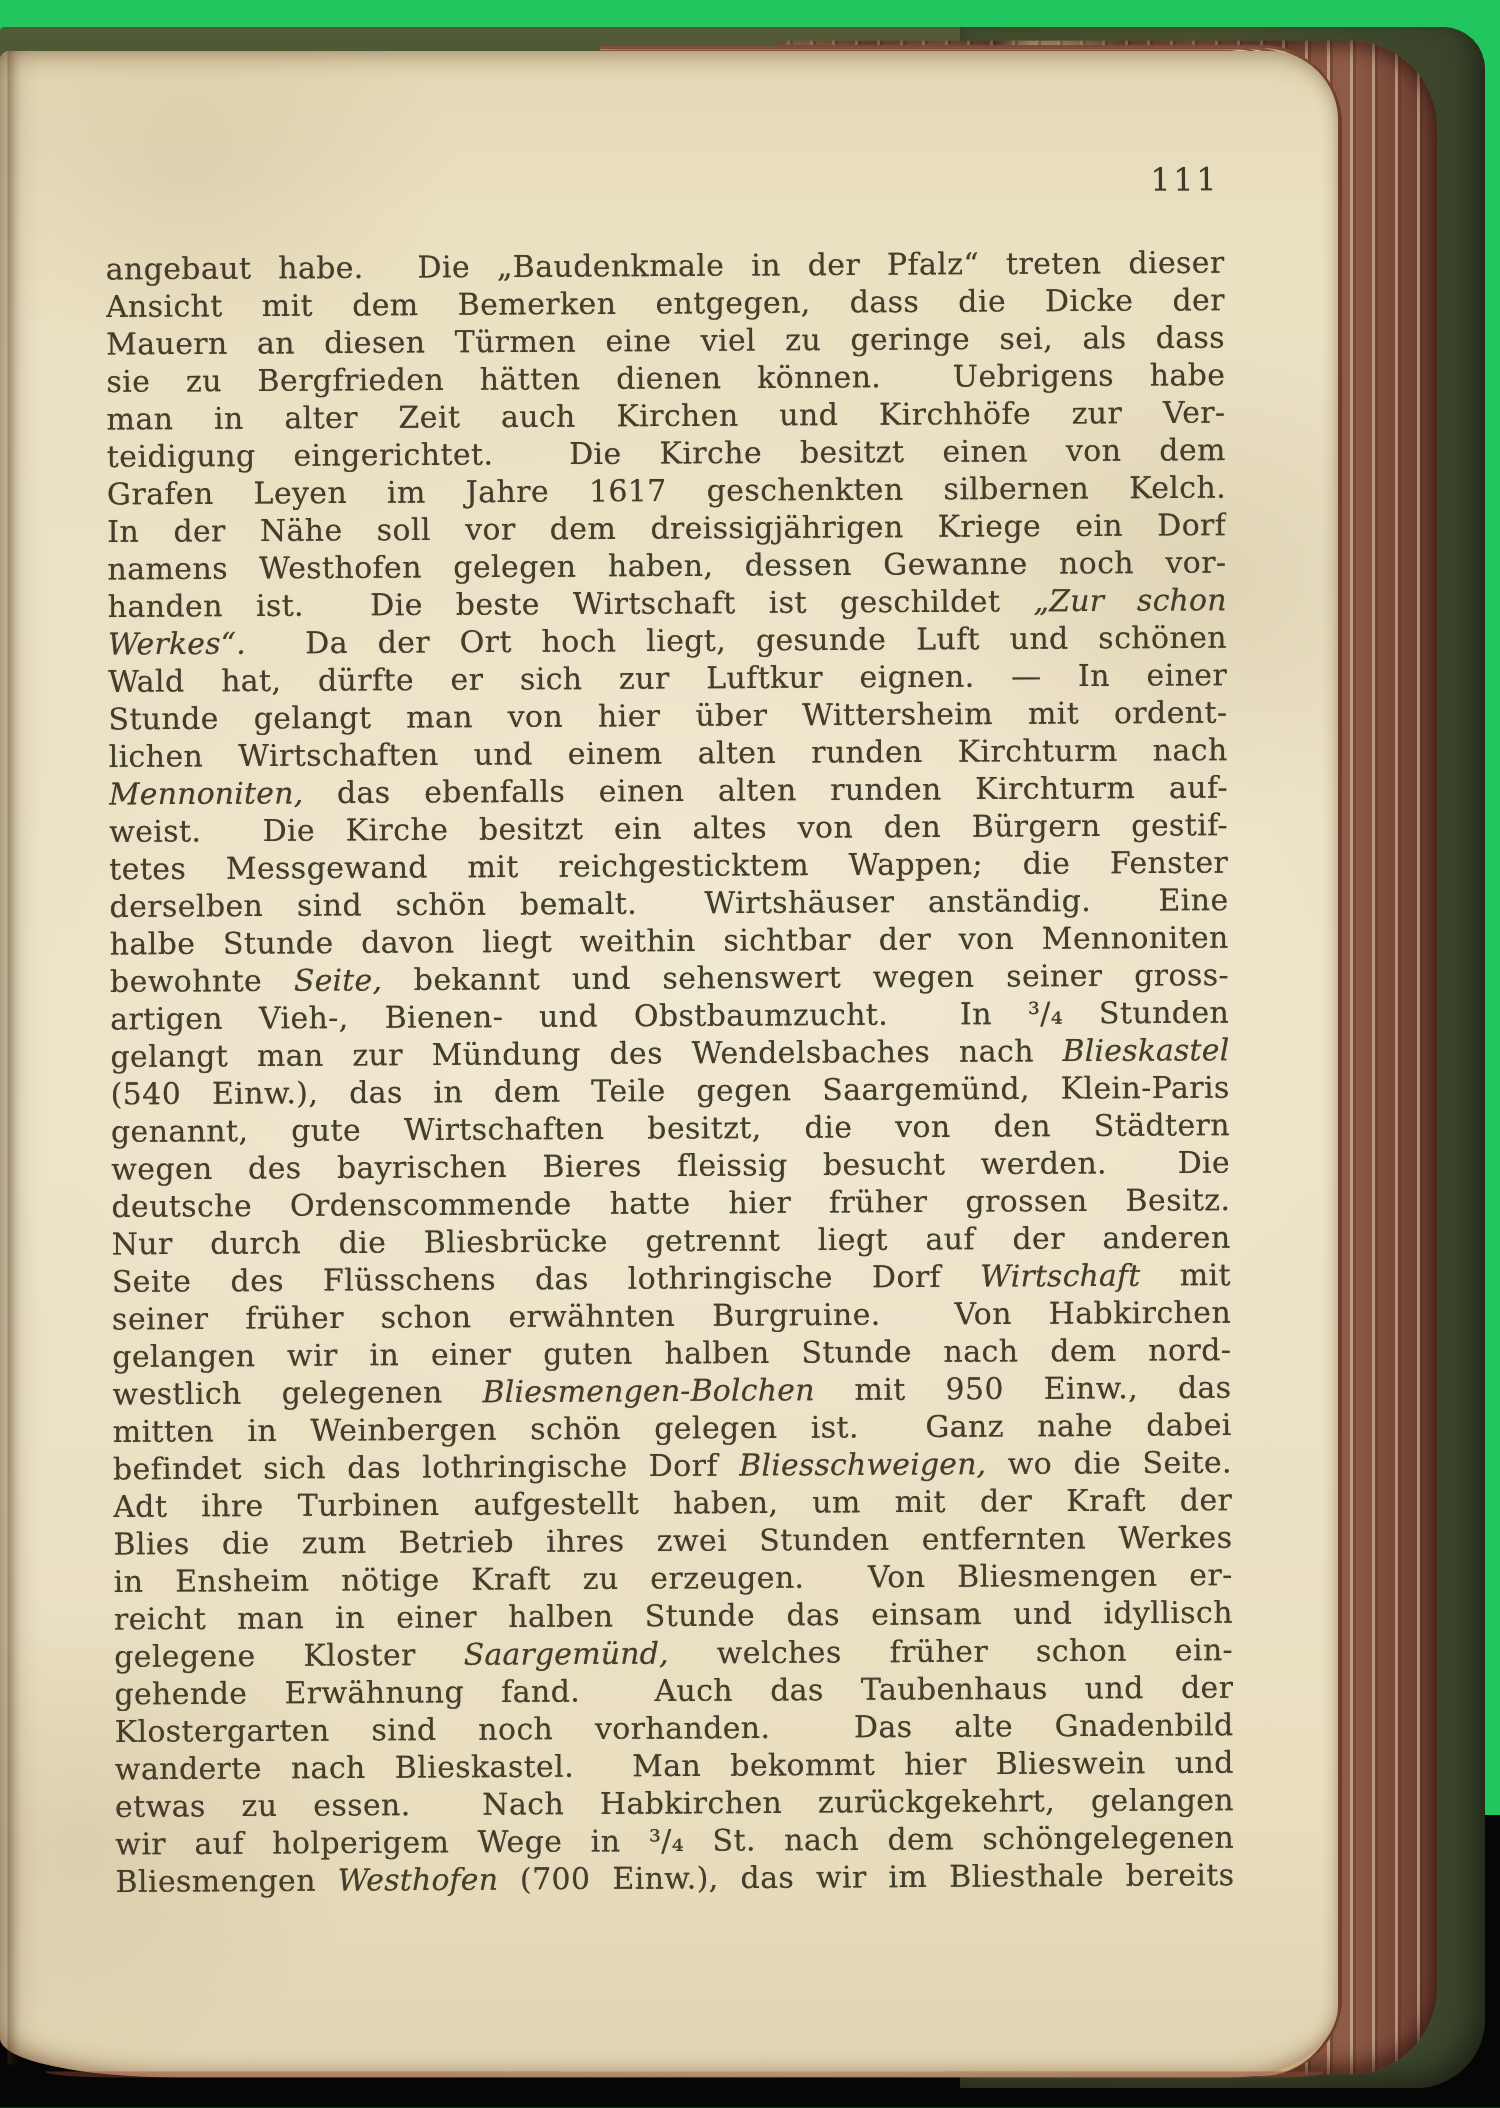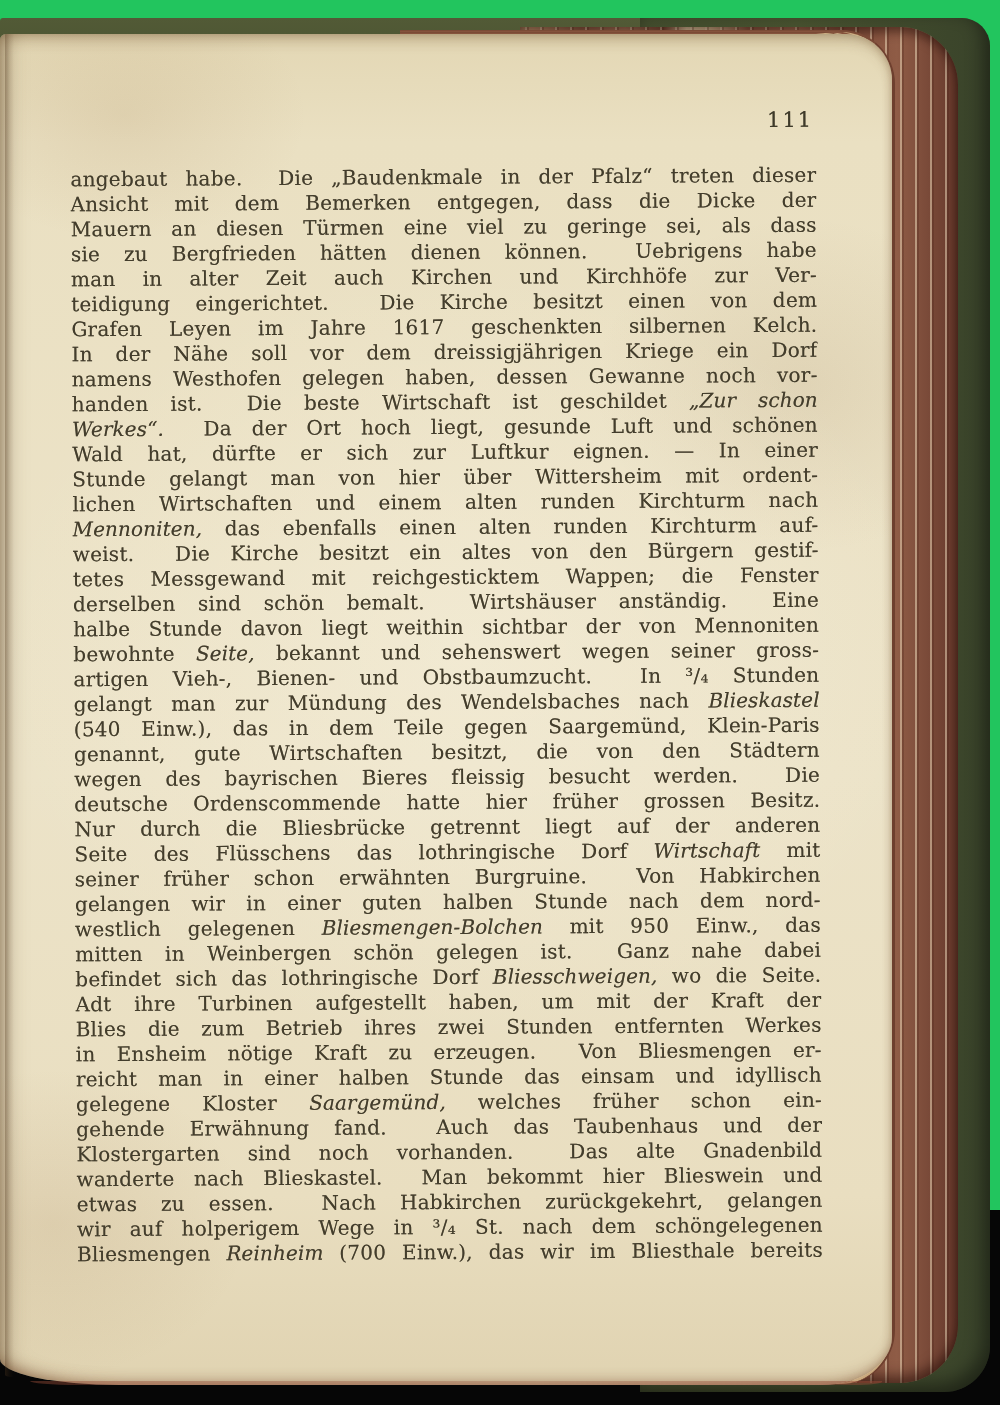--- a/index.html
+++ b/index.html
@@ -159,16 +159,16 @@
         <div class="line"><span class="seg">Adt ihre Turbinen aufgestellt haben, um mit der Kraft der</span></div>
         <div class="line"><span class="seg">Blies die zum Betrieb ihres zwei Stunden entfernten Werkes</span></div>
         <div class="line"><span class="seg">in Ensheim nötige Kraft zu erzeugen.&nbsp; Von Bliesmengen er-</span></div>
         <div class="line"><span class="seg">reicht man in einer halben Stunde das einsam und idyllisch</span></div>
         <div class="line"><span class="seg">gelegene Kloster </span><span class="seg it">Saargemünd,</span><span class="seg"> welches früher schon ein-</span></div>
         <div class="line"><span class="seg">gehende Erwähnung fand.&nbsp; Auch das Taubenhaus und der</span></div>
         <div class="line"><span class="seg">Klostergarten sind noch vorhanden.&nbsp; Das alte Gnadenbild</span></div>
         <div class="line"><span class="seg">wanderte nach Blieskastel.&nbsp; Man bekommt hier Blieswein und</span></div>
         <div class="line"><span class="seg">etwas zu essen.&nbsp; Nach Habkirchen zurückgekehrt, gelangen</span></div>
         <div class="line"><span class="seg">wir auf holperigem Wege in ³/₄ St. nach dem schöngelegenen</span></div>
-        <div class="line"><span class="seg">Bliesmengen </span><span class="seg it">Reinheim</span><span class="seg"> (700 Einw.), das wir im Bliesthale bereits</span></div>
+        <div class="line"><span class="seg">Bliesmengen </span><span class="seg it">Westhofen</span><span class="seg"> (700 Einw.), das wir im Bliesthale bereits</span></div>
       </div>
   </div>
 </div>
 
 </body></html>

